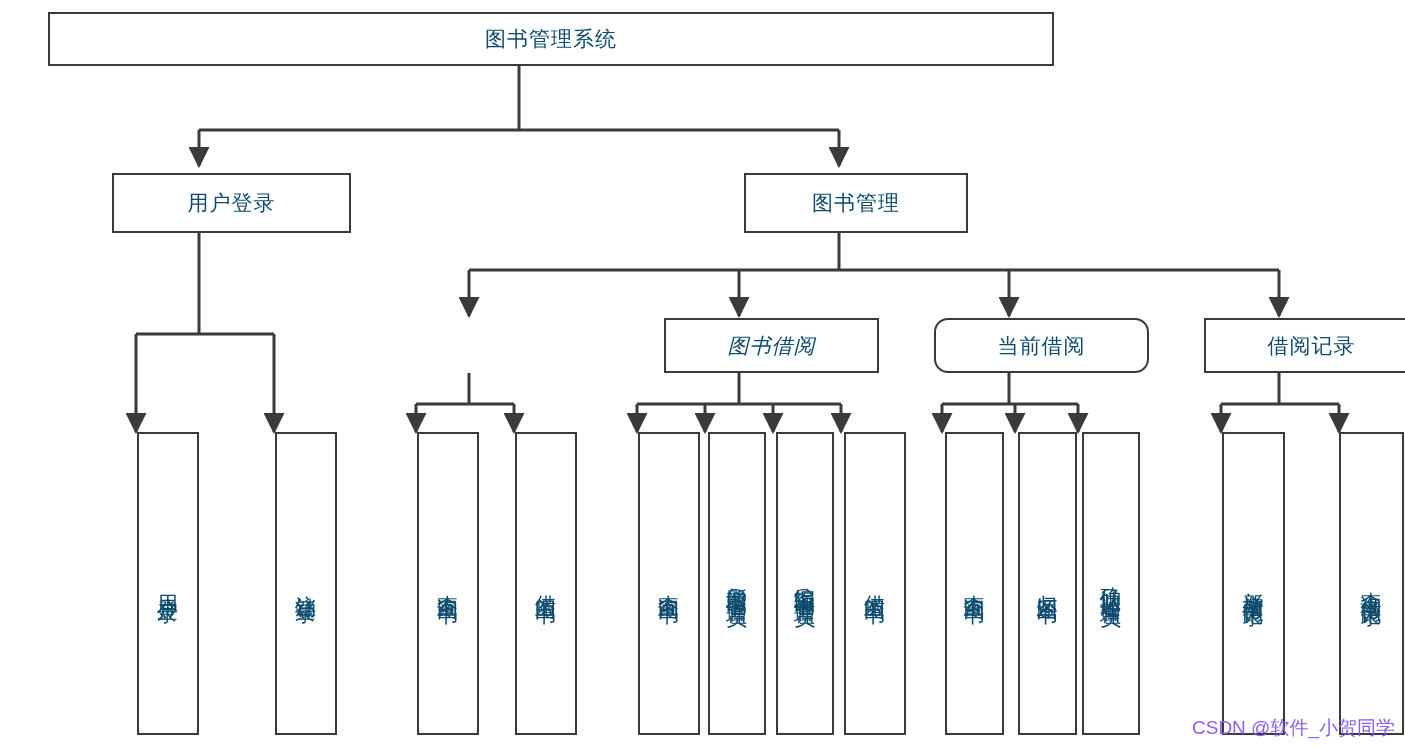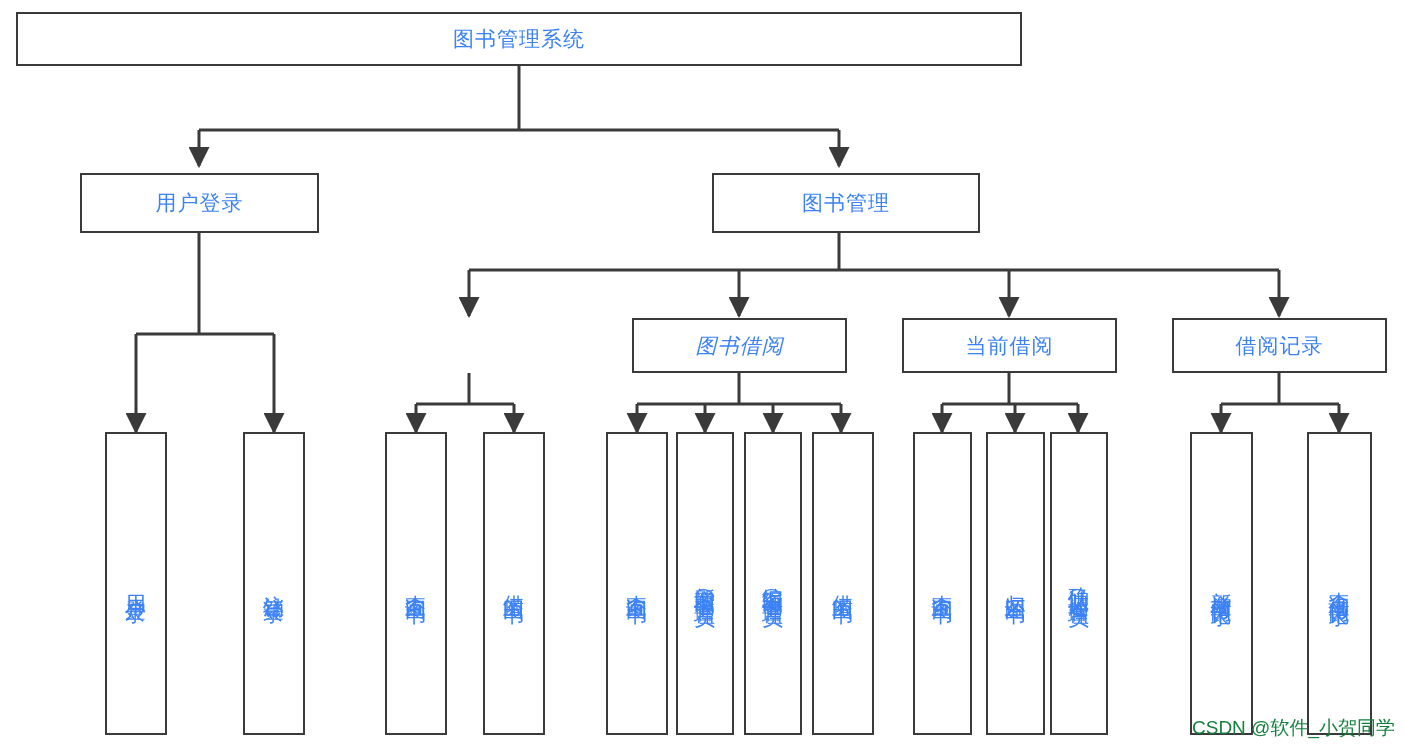--- a/index.html
+++ b/index.html
@@ -25,22 +25,23 @@
     height: 747px;
   }
   .node {
     position: absolute;
     box-sizing: border-box;
     background: #ffffff;
     border: 2px solid #3a3a3a;
     display: flex;
     align-items: center;
     justify-content: center;
-    color: #3b82f6;
+    color: #0c4a6e;
     z-index: 2;
+    margin-left: 32px;
   }
   .node.h {
     font-size: 21px;
     letter-spacing: 1px;
   }
   .node.v {
     font-size: 21px;
   }
   .node.v .vtext {
     writing-mode: vertical-rl;
@@ -52,21 +53,21 @@
   }
   .node .htext {
     white-space: nowrap;
     display: block;
   }
   .watermark {
     position: absolute;
     left: 1192px;
     top: 715px;
     font-size: 19px;
-    color: #15803d;
+    color: #8b5cf6;
     white-space: nowrap;
     z-index: 3;
     font-family: "Liberation Sans", "DejaVu Sans", sans-serif;
   }
 </style>
 </head>
 <body>
 
 <div id="canvas">
 
@@ -120,28 +121,28 @@
     </g>
   </svg>
 
   <div class="node h" style="left:16px; top:12px; width:1006px; height:54px;">
     <span class="htext">图书管理系统</span>
   </div>
 
   <div class="node h" style="left:80px; top:173px; width:239px; height:60px;">
     <span class="htext">用户登录</span>
   </div>
-  <div class="node h" style="left:712px; top:173px; width:268px; height:60px;">
+  <div class="node h" style="left:712px; top:173px; width:224px; height:60px;">
     <span class="htext">图书管理</span>
   </div>
 
   <div class="node h" style="left:632px; top:318px; width:215px; height:55px;font-style:italic;">
     <span class="htext">图书借阅</span>
   </div>
-  <div class="node h" style="left:902px; top:318px; width:215px; height:55px;">
+  <div class="node h" style="left:902px; top:318px; width:215px; height:55px;border-radius:14px;">
     <span class="htext">当前借阅</span>
   </div>
   <div class="node h" style="left:1172px; top:318px; width:215px; height:55px;">
     <span class="htext">借阅记录</span>
   </div>
 
   <div class="node v" style="left:105px; top:432px; width:62px; height:303px;">
     <span class="vtext">用户登录</span>
   </div>
   <div class="node v" style="left:243px; top:432px; width:62px; height:303px;">

